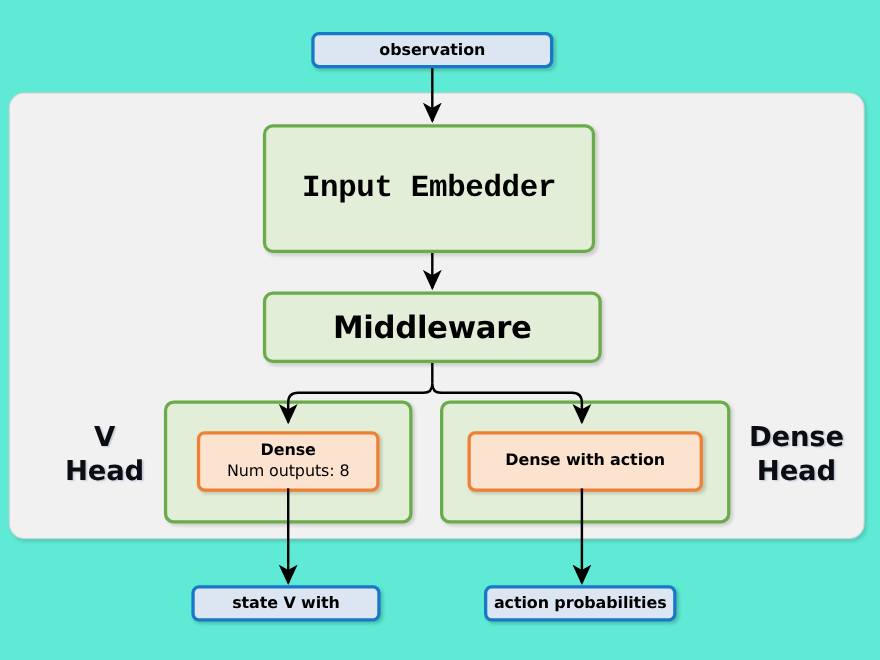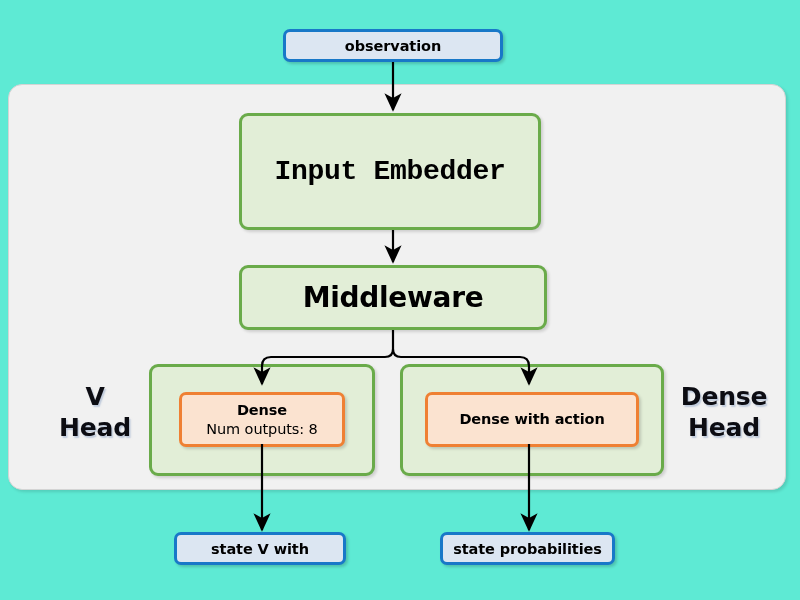--- a/index.html
+++ b/index.html
@@ -153,21 +153,21 @@
 Head</div>
 
   <div class="head-label" style="left:663px; top:382px; width:122px;">Dense
 Head</div>
 
   <div class="node io-box" style="left:174px; top:532px; width:172px; height:33px;">
     <span>state V with</span>
   </div>
 
   <div class="node io-box" style="left:440px; top:532px; width:175px; height:33px;">
-    <span>state probabilities</span>
+    <span>action probabilities</span>
   </div>
 
   <svg id="wires" viewBox="0 0 800 600">
     <defs>
       <marker id="arrowhead" markerWidth="9" markerHeight="9" refX="7.6" refY="4.5" orient="auto" markerUnits="strokeWidth">
         <path d="M0,0.6 L8.4,4.5 L0,8.4 L2.2,4.5 Z" fill="#000000"></path>
       </marker>
     </defs>
 
     <path d="M393,62 L393,110" stroke="#000000" stroke-width="2.2" fill="none" marker-end="url(#arrowhead)"></path>

